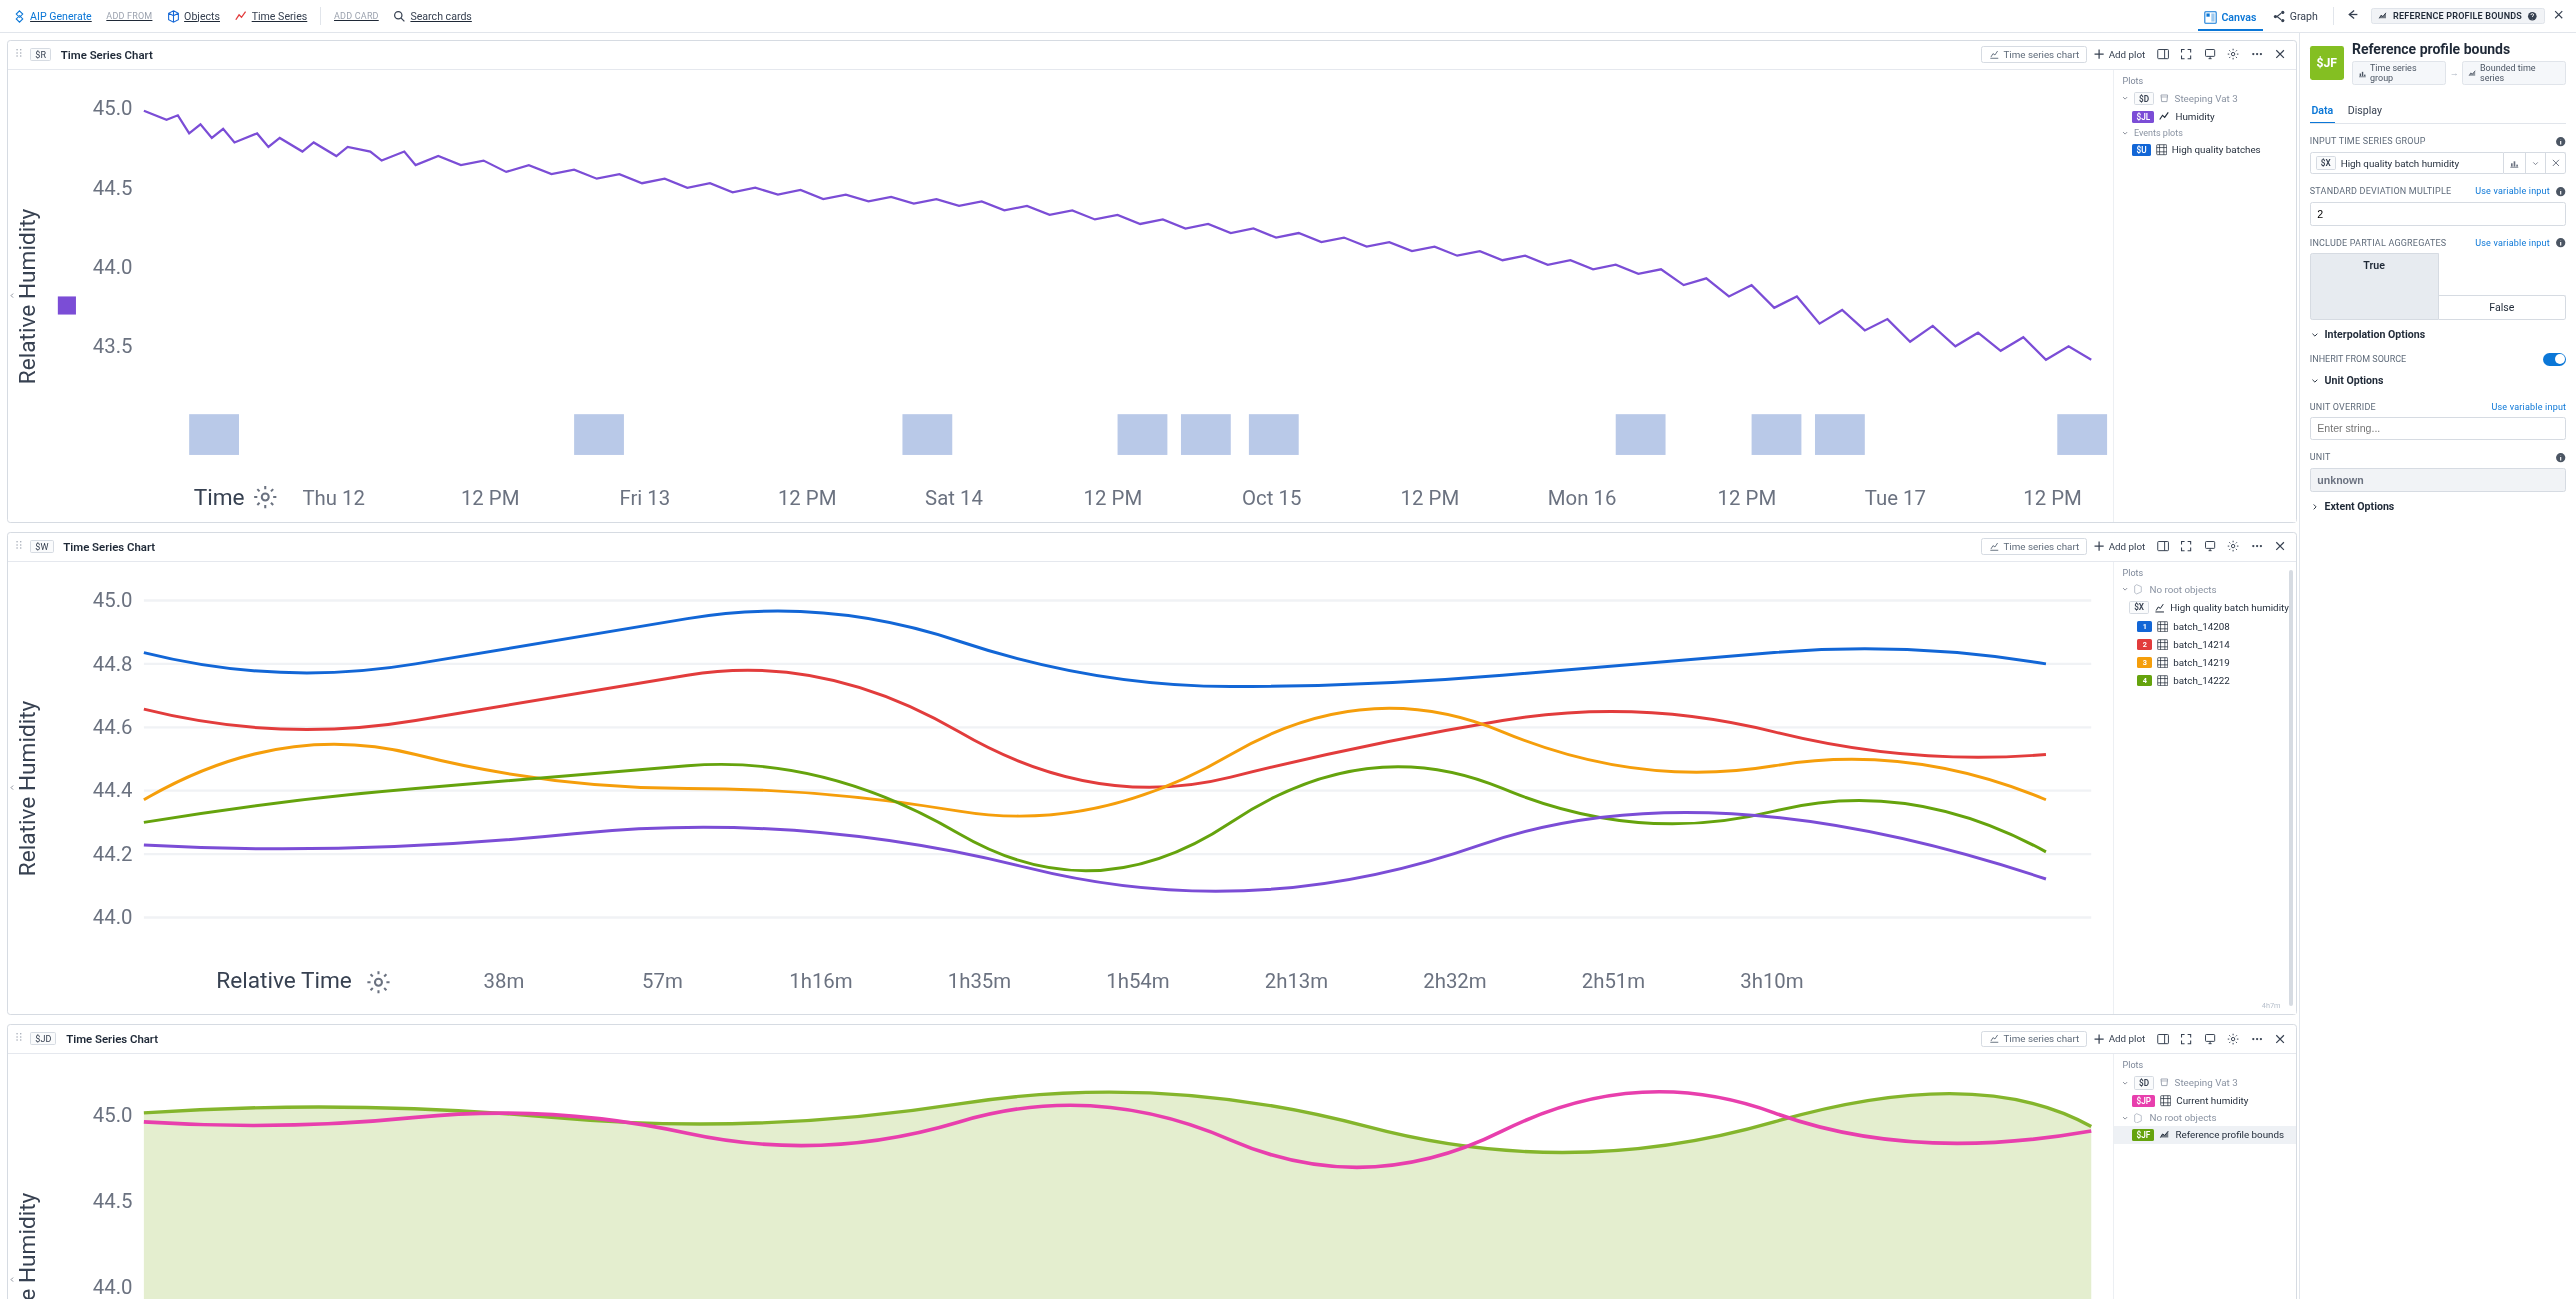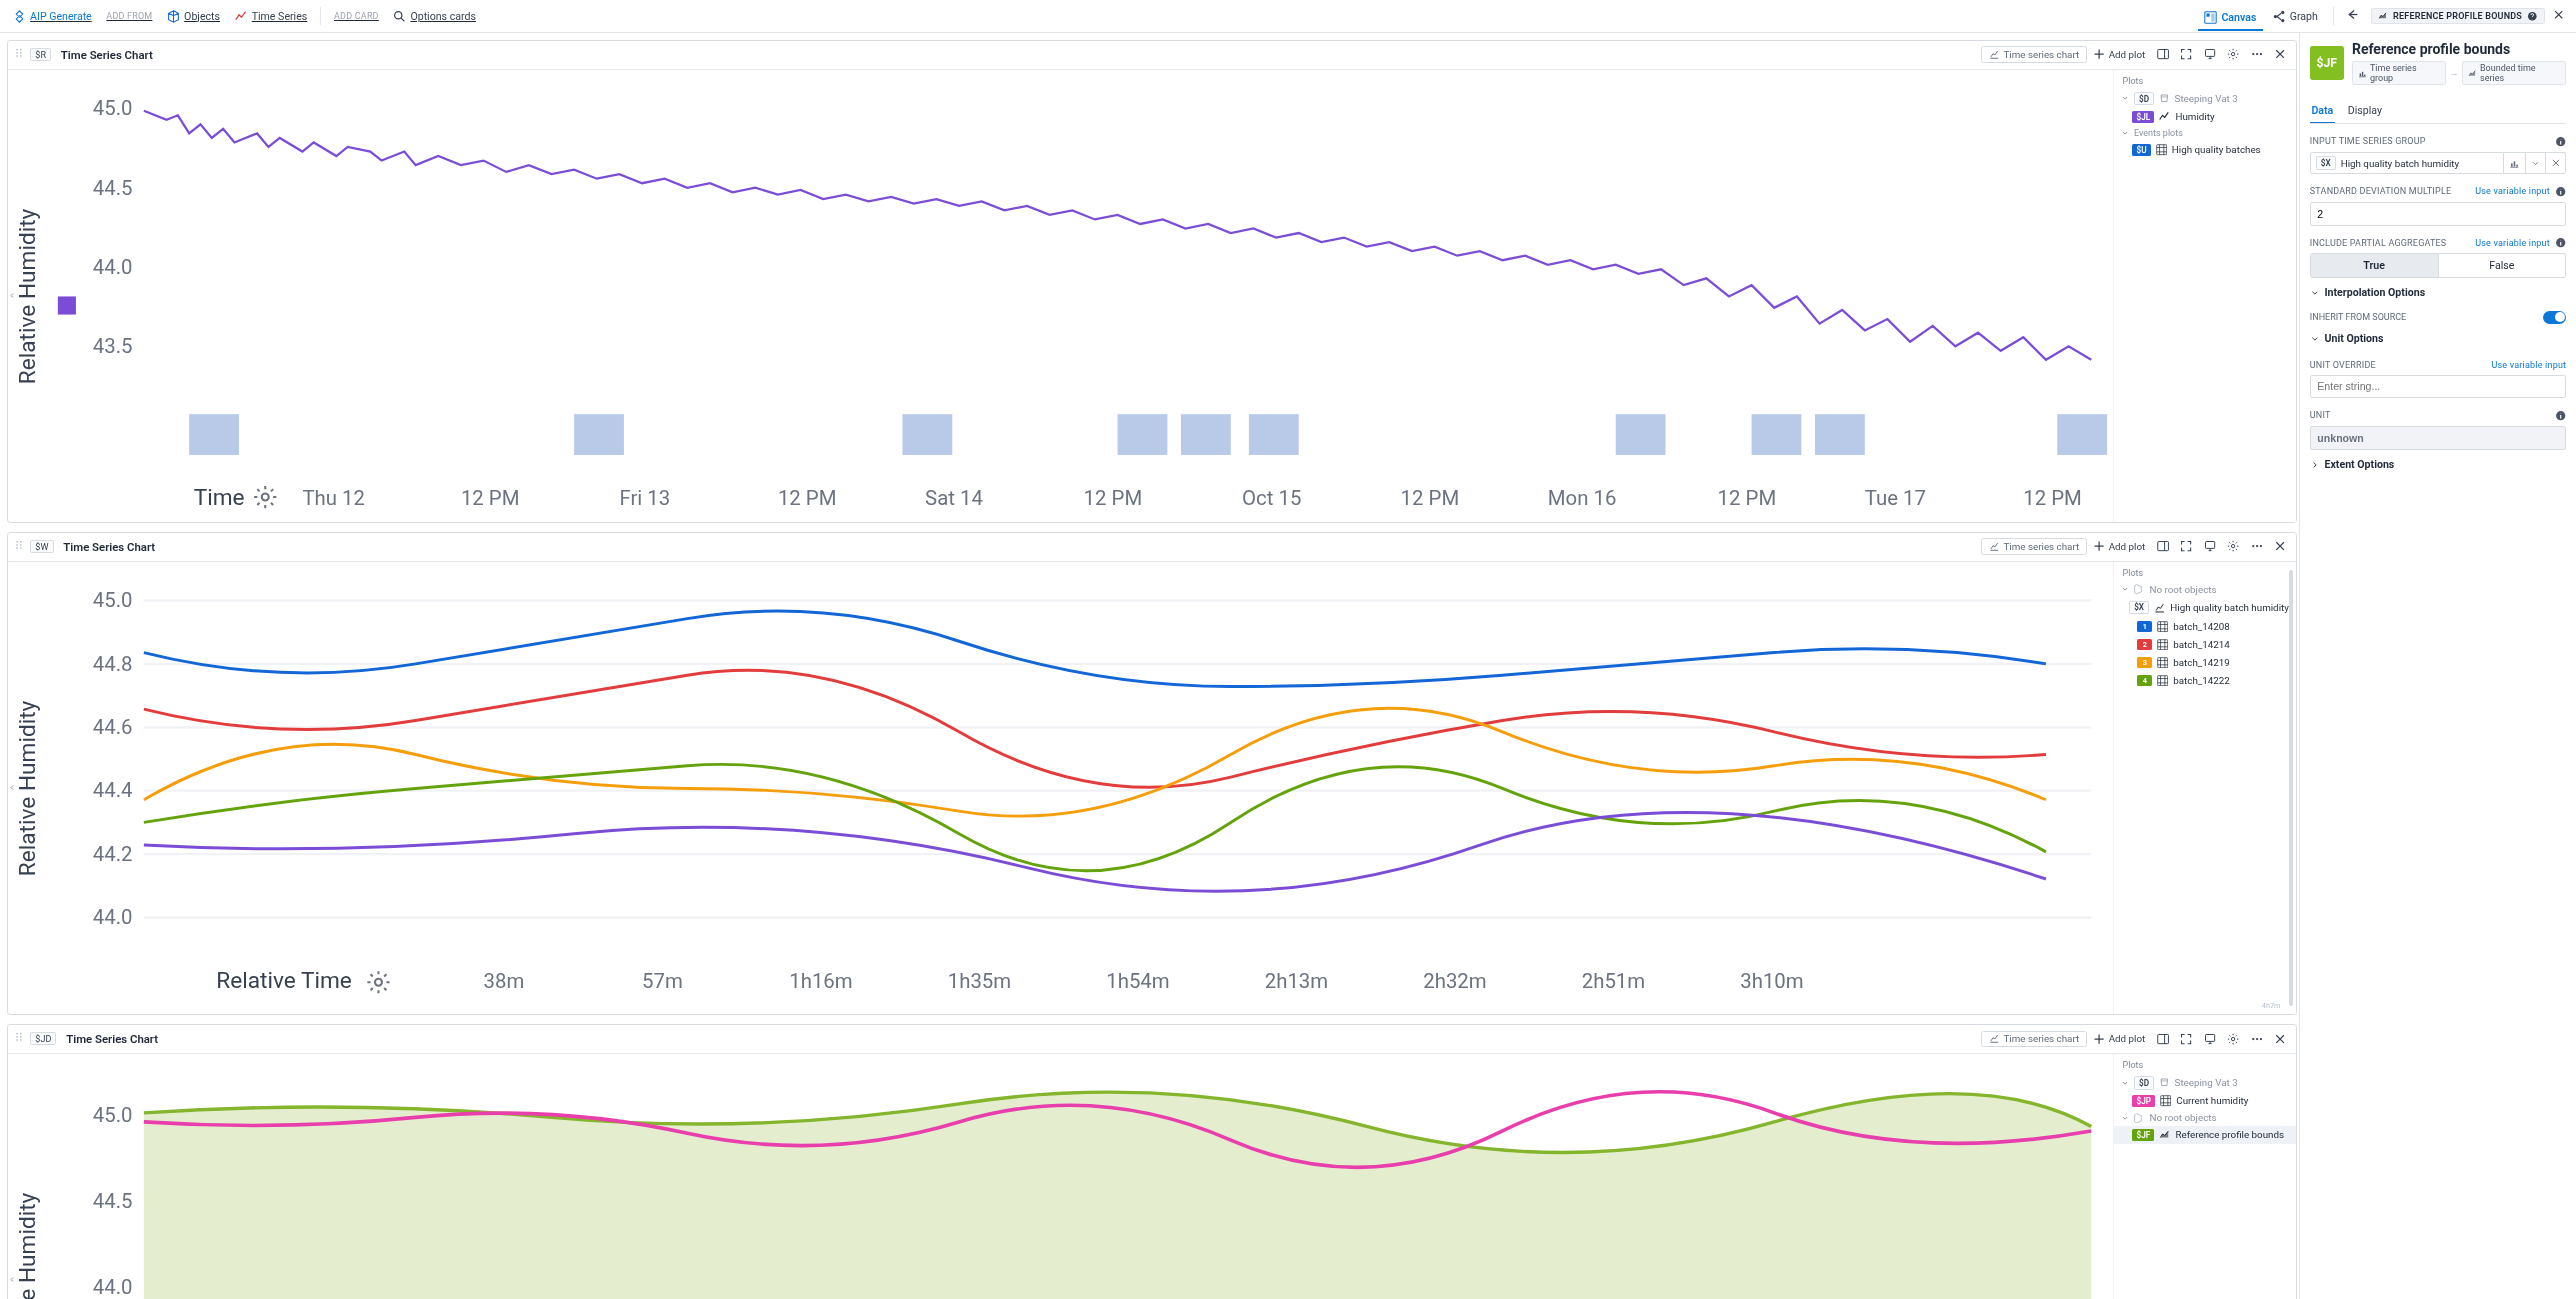--- a/index.html
+++ b/index.html
@@ -69,21 +69,21 @@
 .link-action { font-size: 9px; color: #0b77d7; cursor: pointer; }
 .input-row { display: flex; margin-top: 4.9px; }
 .chip-field { flex: 1; display: flex; align-items: center; gap: 4.9px; border: 0.8px solid #d6dbe2; border-radius: 2.4px 0 0 2.4px; padding: 3.3px 4.9px; background: #fff; font-size: 9.8px; }
 .chip-tail { border: 0.8px solid #d6dbe2; border-left: none; padding: 3.3px 4.9px; display: flex; align-items: center; }
 .chip-tail.last { border-radius: 0 2.4px 2.4px 0; }
 .text-input { width: 100%; border: 0.8px solid #d6dbe2; border-radius: 2.4px; padding: 4.9px 6.5px; font-size: 10.6px; margin-top: 4.9px; background:#fff; }
 .text-input.ro { background: #f1f3f6; color: #6b7280; font-weight: bold; }
 .btn-group { display: flex; margin-top: 4.9px; }
 .btn-seg { flex: 1; text-align: center; padding: 4.9px 0; border: 0.8px solid #d6dbe2; font-size: 10.6px; cursor: pointer; background: #fff; }
 .btn-seg:first-child { border-radius: 2.4px 0 0 2.4px; }
-.btn-seg:last-child { border-radius: 0 2.4px 2.4px 0; border-left: none; }
+.btn-seg:last-child { border-radius: 0 2.4px 2.4px 0; border-left: none; margin-top: 42px; }
 .btn-seg.active { background: #e7ebf0; font-weight: 600; }
 .collapsible { display: flex; align-items: center; gap: 4.9px; font-weight: 700; font-size: 10.6px; padding: 8.2px 0 3.3px; cursor: pointer; }
 .toggle-sw { width: 23px; height: 13px; border-radius: 814px; background: #0b77d7; position: relative; cursor: pointer; }
 .toggle-sw::after { content: ''; width: 9.8px; height: 9.8px; background: #fff; border-radius: 50%; position: absolute; right: 1.6px; top: 1.6px; }
 .row-between { display: flex; align-items: center; justify-content: space-between; margin-top: 8.2px; }
 .info-ic { width: 11.4px; height: 11.4px; color:#374151;}
 
 
 .edge-chev { position: absolute; left: -1.6px; top: 50%; transform: translateY(-50%); width: 11.4px; height: 23px; display: flex; align-items: center; justify-content: center; color:#6b7280; z-index: 5;}
 </style>
@@ -218,21 +218,21 @@
           <use href="#i-ts"></use>
         </svg>
       <span>Time Series</span>
     </span>
     <span class="tb-sep"></span>
     <span class="tb-item dim" style="font-size:9px;letter-spacing:0.2px;">ADD CARD</span>
     <span class="tb-item">
       <svg viewBox="0 0 16 16">
           <use href="#i-search"></use>
         </svg>
-      <span>Options cards</span>
+      <span>Search cards</span>
     </span>
   </div>
   <div class="topbar-spacer"></div>
   <div class="topbar-right">
     <span class="tb-item tab-active">
       <svg viewBox="0 0 16 16" style="color:#0b77d7">
           <use href="#i-canvas"></use>
         </svg>
       <span>Canvas</span>
     </span>

